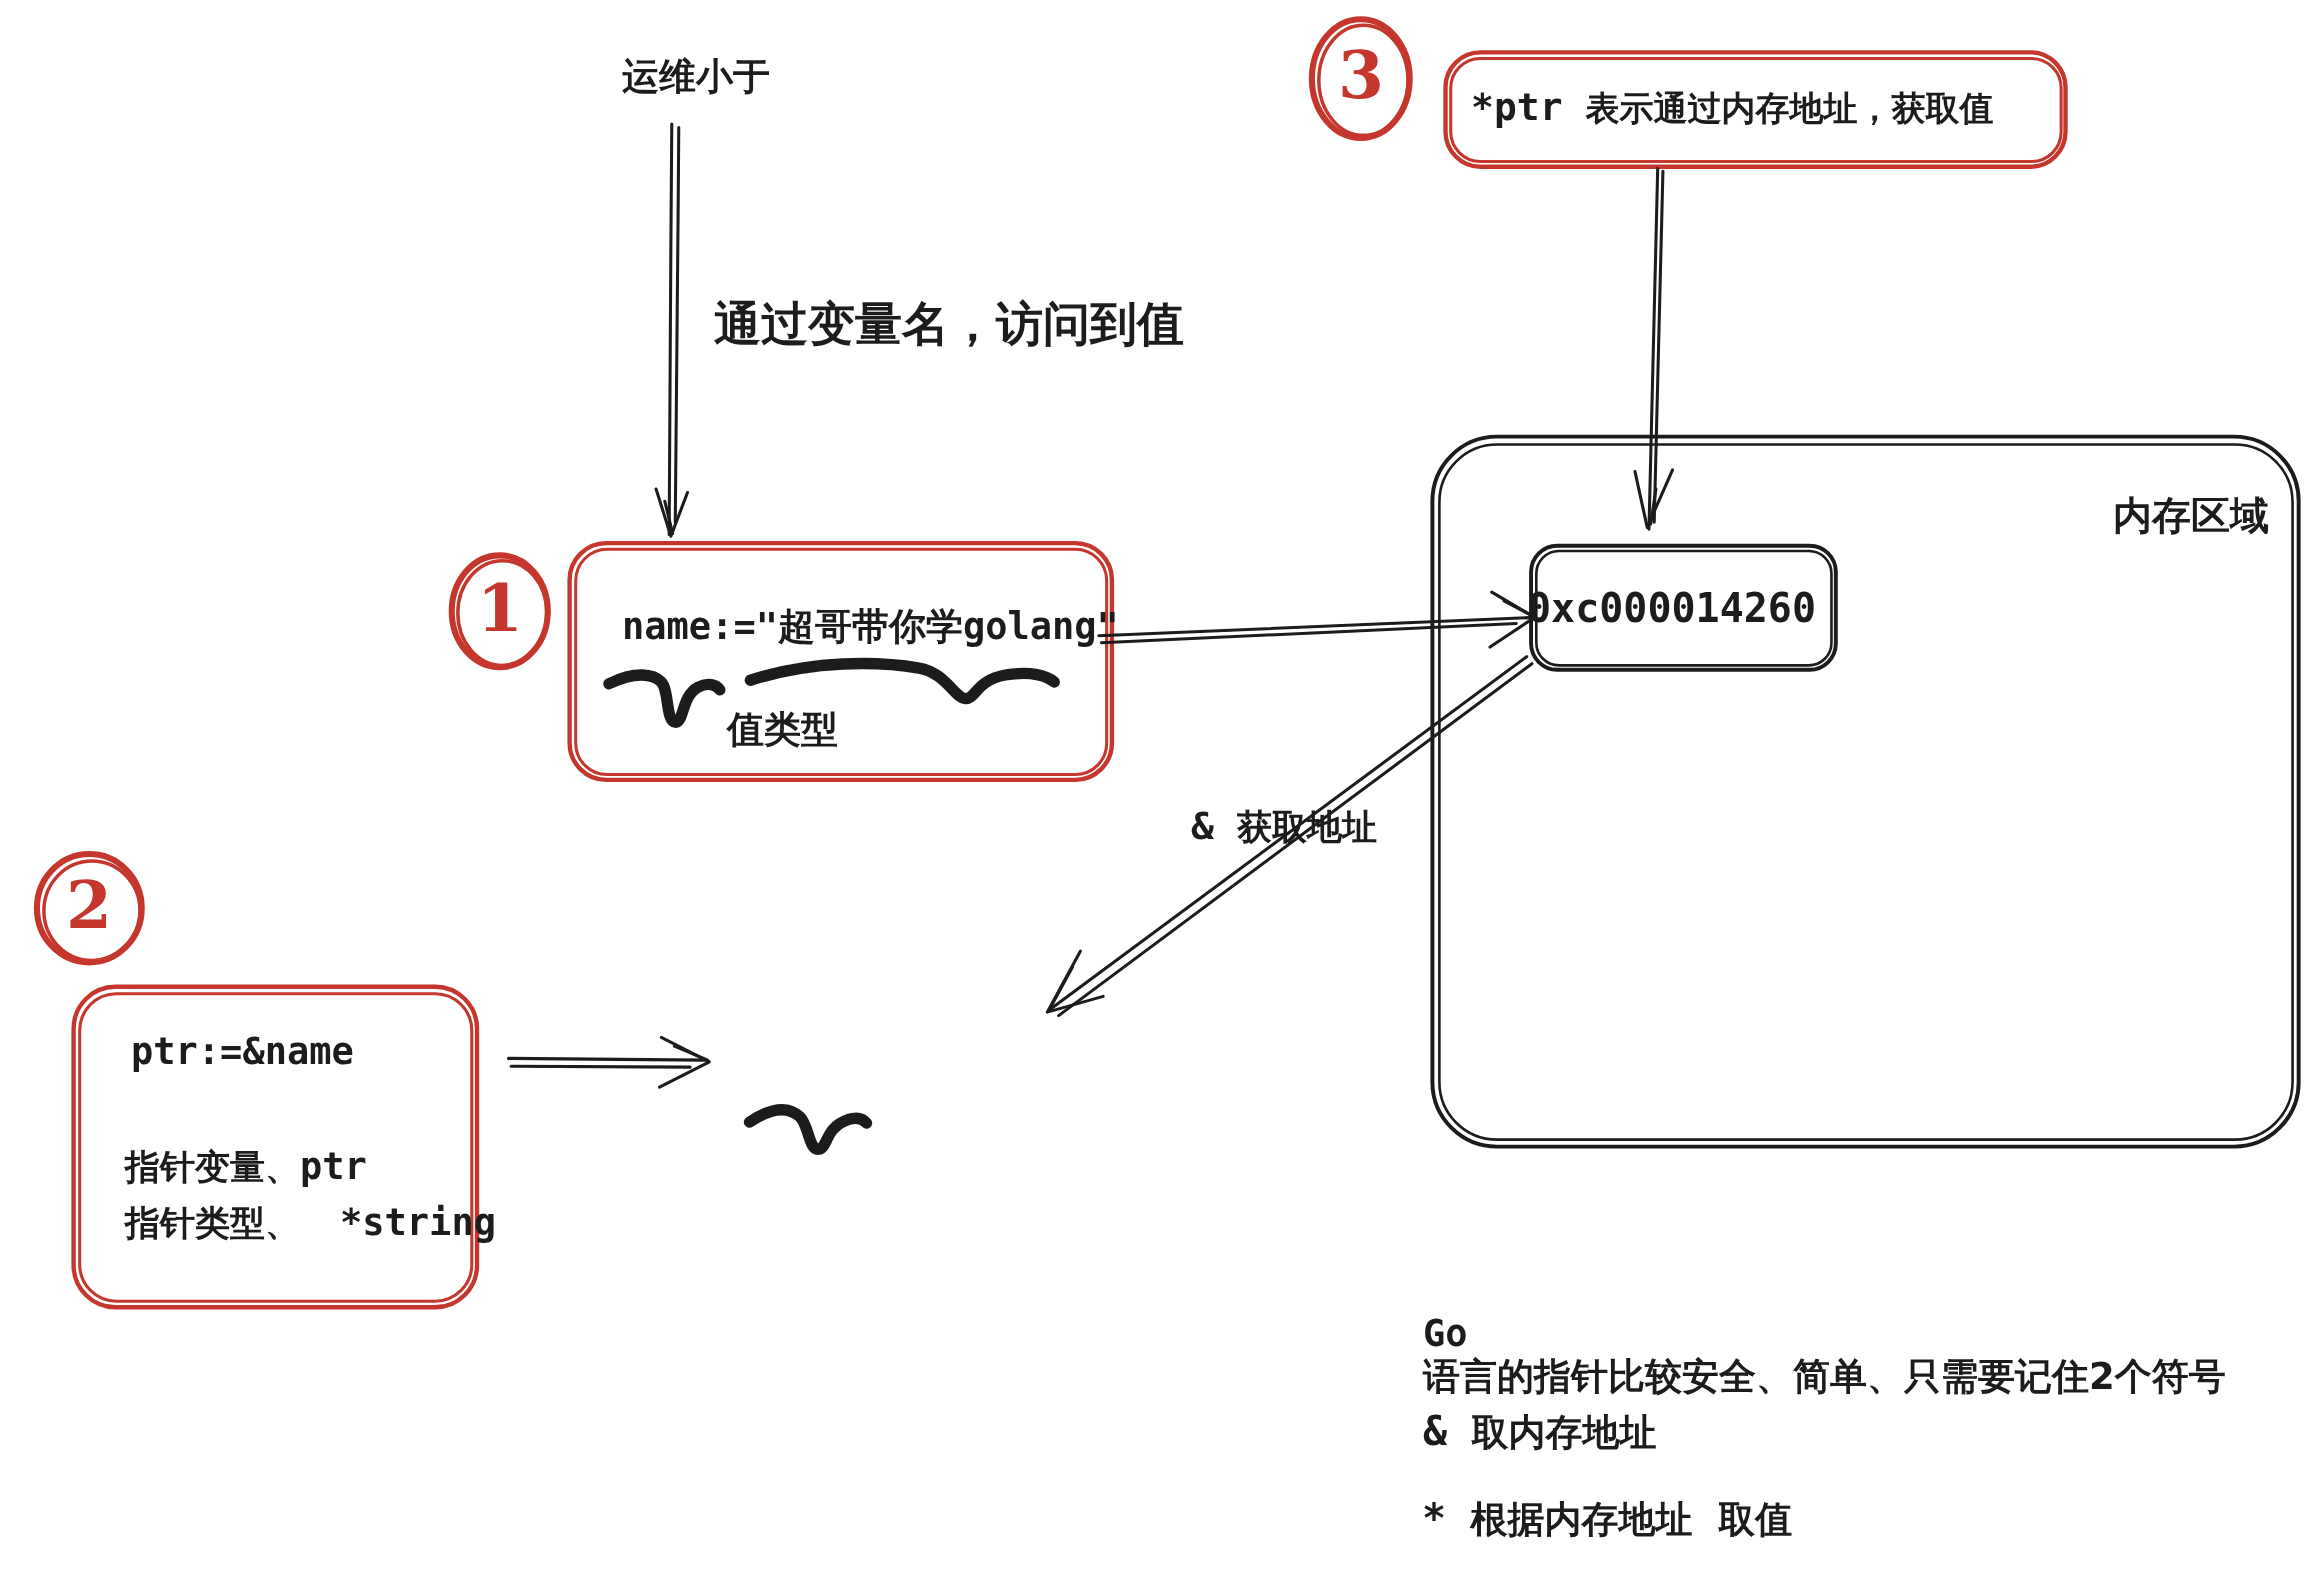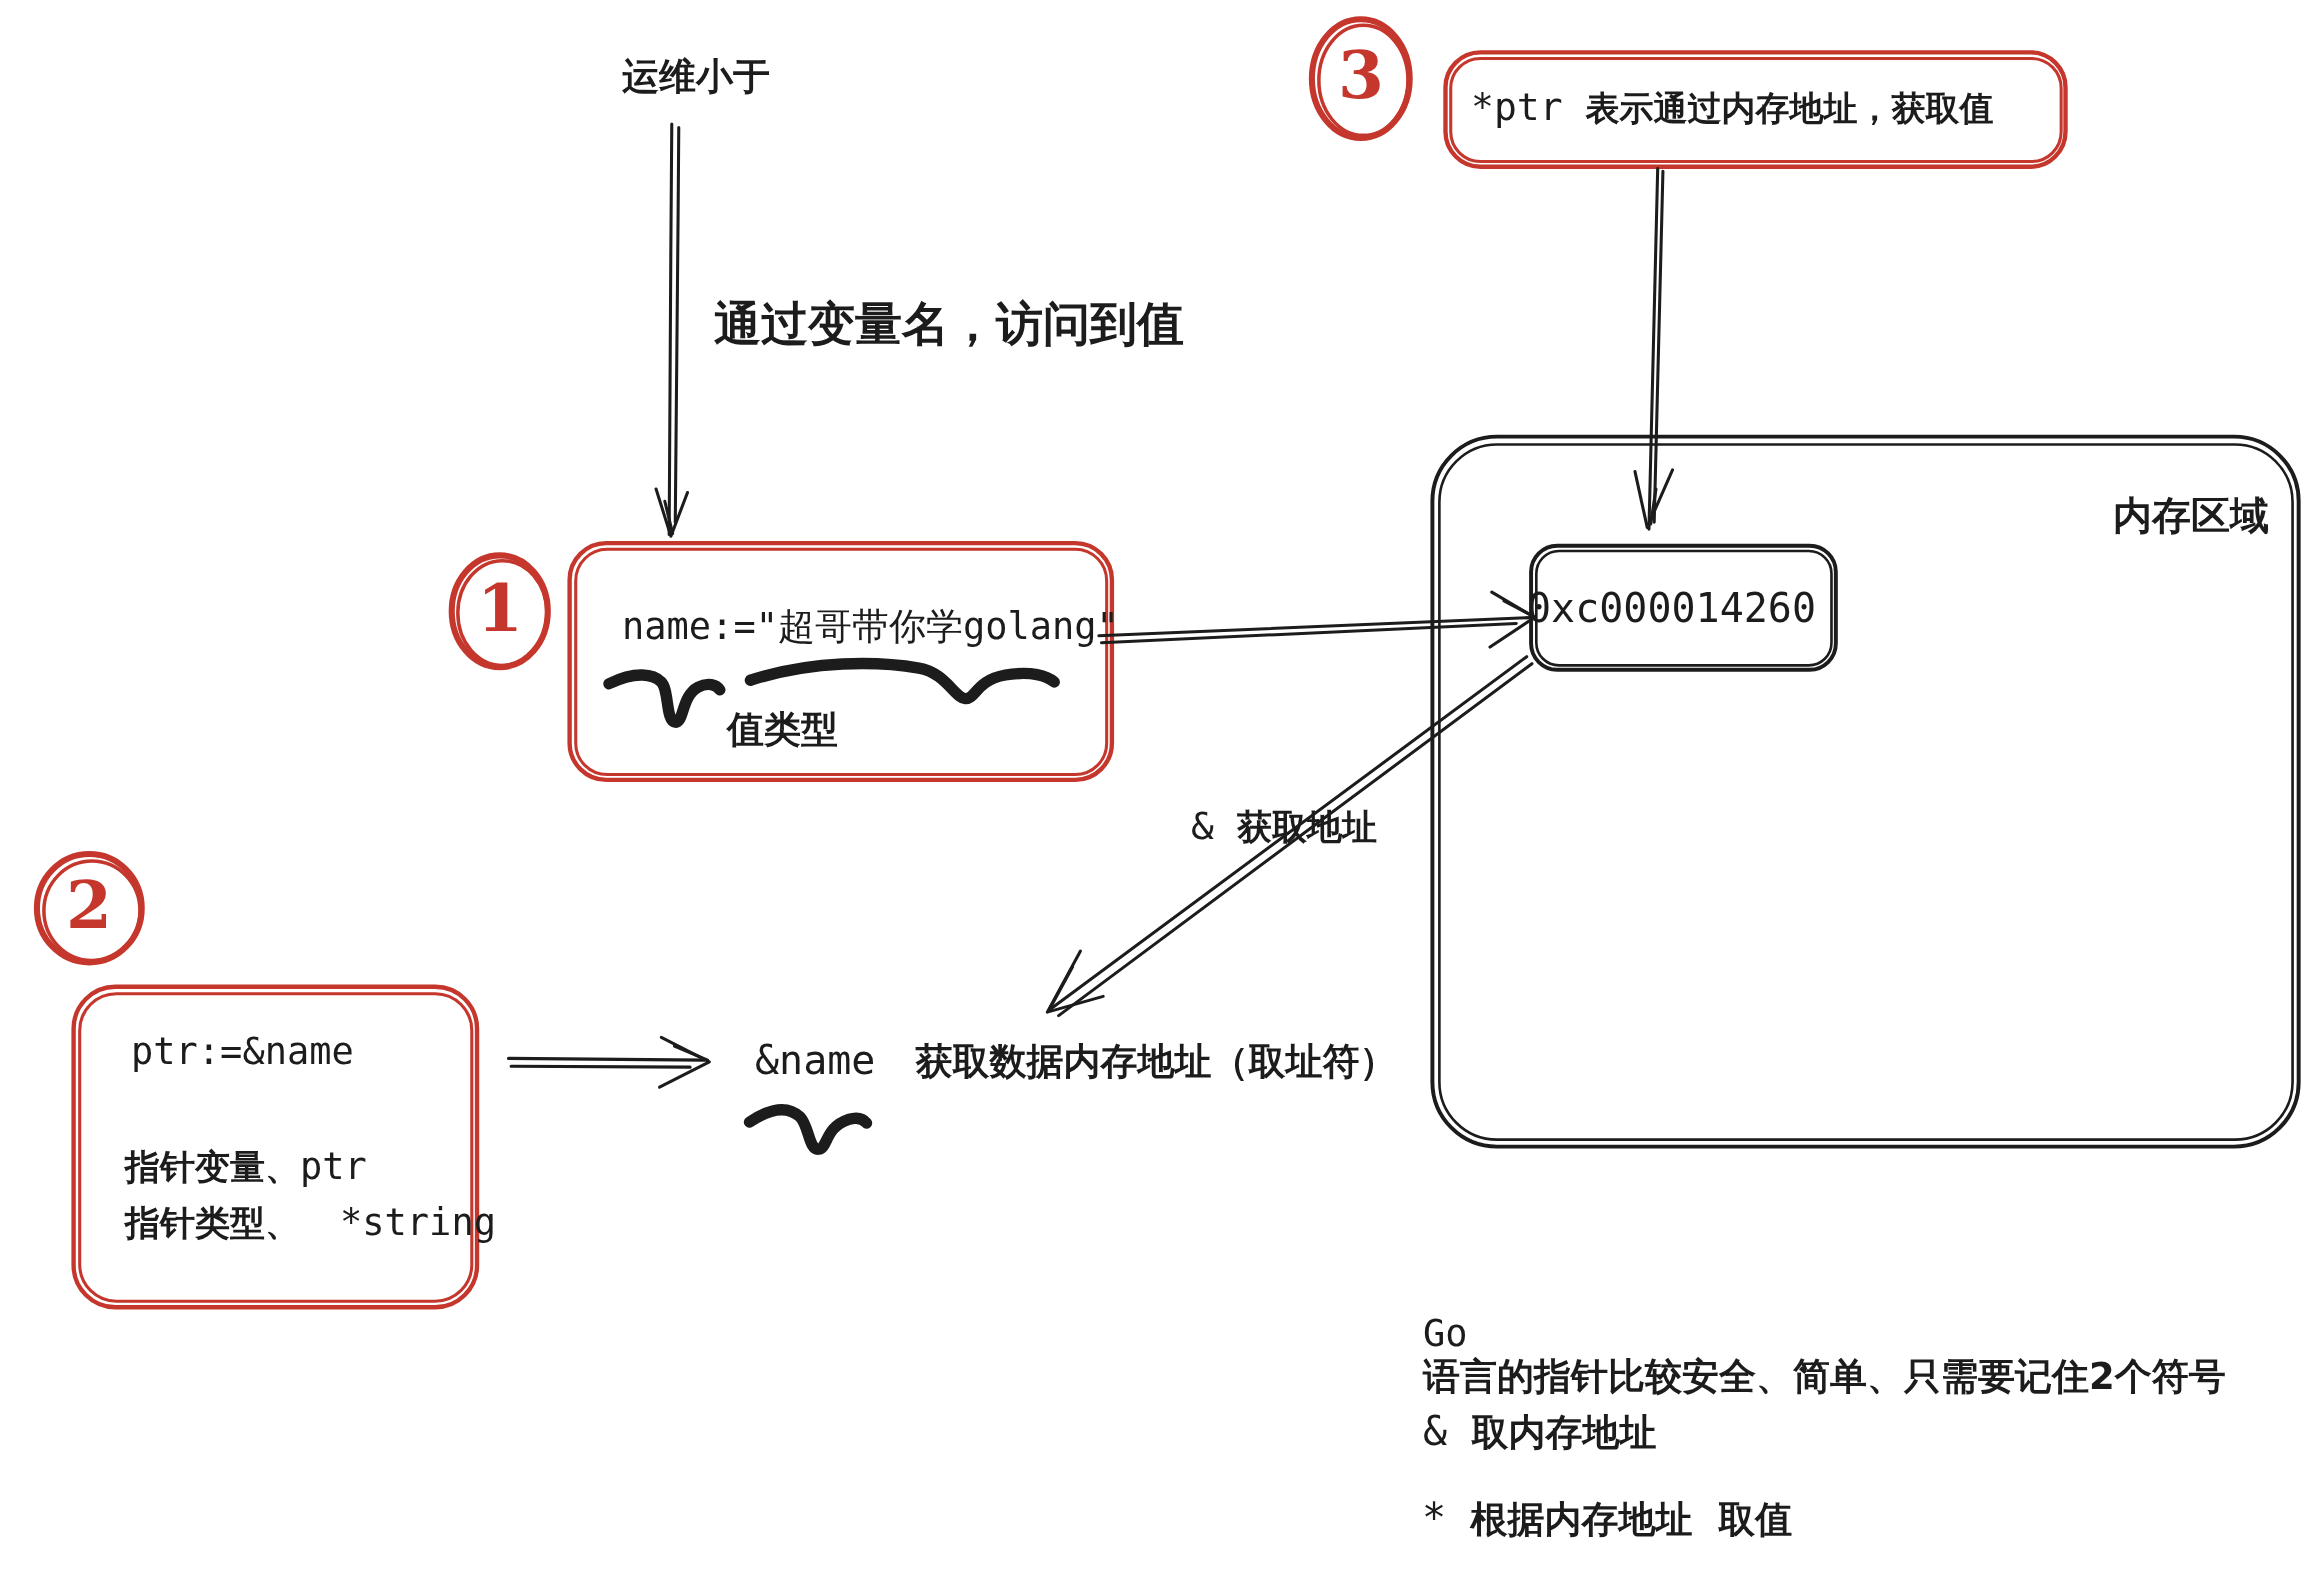--- a/index.html
+++ b/index.html
@@ -15,21 +15,21 @@
     overflow:hidden;
     font-family:"DejaVu Sans","Liberation Sans",sans-serif;
     color:var(--ink);
   }
   #sketch{position:absolute;left:0;top:0;width:2319px;height:1571px;}
   .ink-stroke{stroke:var(--ink);fill:none;stroke-linecap:round;stroke-linejoin:round;}
   .red-stroke{stroke:var(--red);fill:none;stroke-linecap:round;stroke-linejoin:round;}
   .squiggle{stroke:var(--ink);fill:none;stroke-width:13px;stroke-linecap:round;stroke-linejoin:round;}
   .abs{position:absolute;line-height:1.15;white-space:pre;}
   .zh{font-family:"DejaVu Sans","Liberation Sans",sans-serif;font-weight:600;color:var(--ink);white-space:pre;}
-  .code{font-family:"DejaVu Sans Mono","Liberation Mono",monospace;font-weight:400;color:var(--ink);white-space:pre;}
+  .code{font-family:"DejaVu Sans Mono","Liberation Mono",monospace;font-weight:700;color:var(--ink);white-space:pre;}
   .row{display:flex;align-items:baseline;}
   .badge{
     position:absolute;width:70px;text-align:center;
     color:var(--red);
     font-family:"DejaVu Serif","Liberation Serif",serif;
     font-weight:700;font-size:66px;line-height:1;
   }
   .addr-cell{
     position:absolute;left:1531px;top:546px;width:281px;height:124px;
     display:flex;align-items:center;justify-content:center;
@@ -139,24 +139,20 @@
   <div class="abs row" style="left:1471px;top:86px;gap:23px;">
     <span class="code" style="font-size:38px;">*ptr</span>
     <span class="zh" style="font-size:34px;">表示通过内存地址，获取值</span>
   </div>
 
   <div class="abs row" style="left:1191px;top:805px;gap:23px;">
     <span class="code" style="font-size:38px;">&amp;</span>
     <span class="zh" style="font-size:35px;">获取地址</span>
   </div>
 
-  <div class="abs row" style="left:755px;top:1037px;gap:40px;">
-    <span class="code" style="font-size:40px;">&amp;name</span>
-    <span class="zh" style="font-size:37px;">获取数据内存地址（取址符）</span>
-  </div>
 
   <div class="abs code" style="left:131px;top:1031px;font-size:37px;">ptr:=&amp;name</div>
   <div class="abs row" style="left:125px;top:1146px;">
     <span class="zh" style="font-size:35px;">指针变量、</span>
     <span class="code" style="font-size:37px;">ptr</span>
   </div>
   <div class="abs row" style="left:125px;top:1202px;gap:40px;">
     <span class="zh" style="font-size:35px;">指针类型、</span>
     <span class="code" style="font-size:37px;">*string</span>
   </div>

